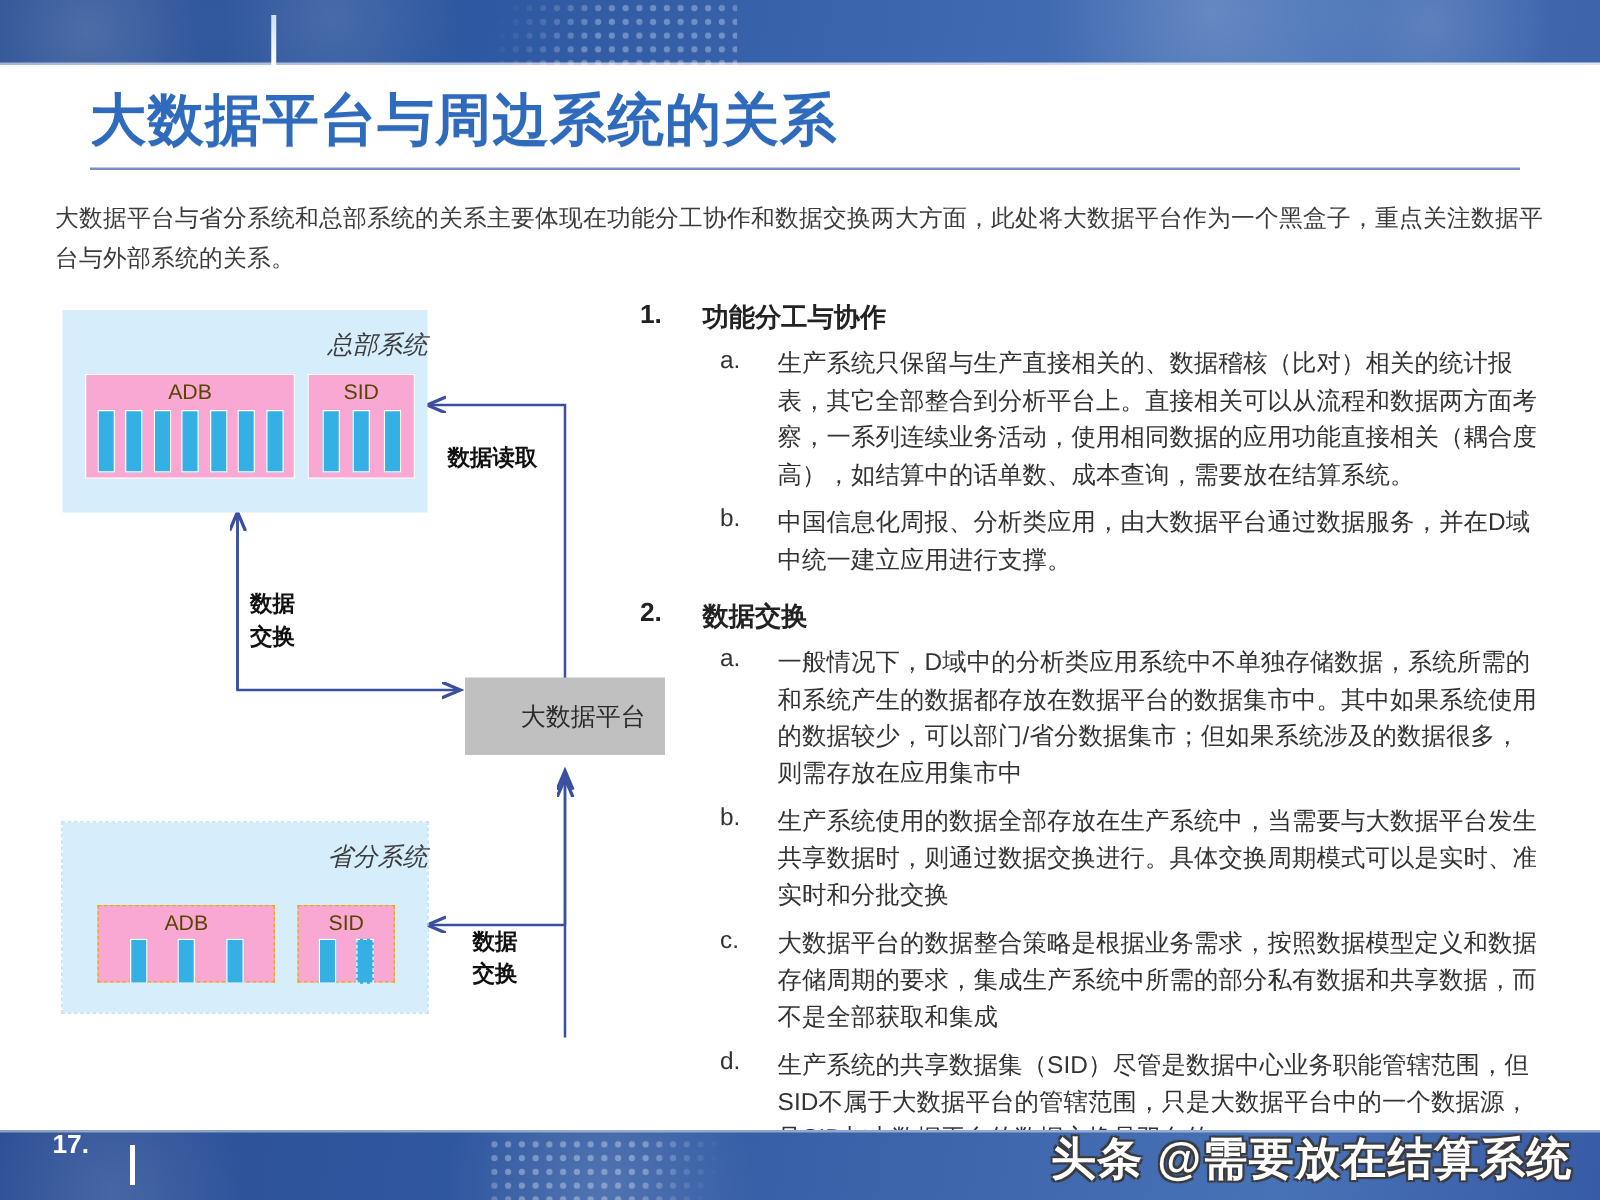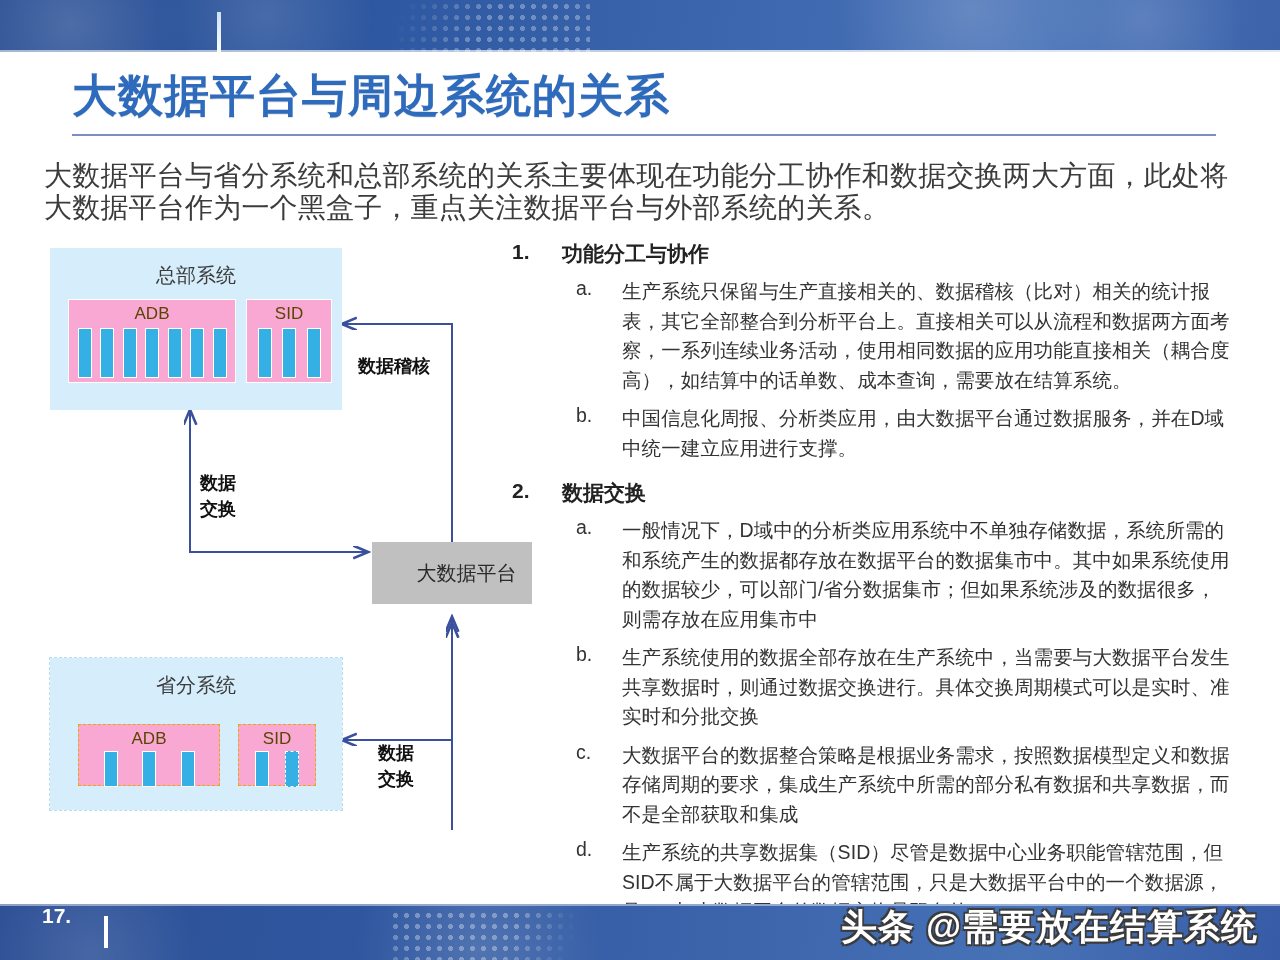--- a/index.html
+++ b/index.html
@@ -62,35 +62,35 @@
     white-space:nowrap;
   }
   .title-rule{
     position:absolute; left:72px; top:134px; width:1144px; height:2px;
     background:#7b8fc4;
   }
 
   
   .intro{
     position:absolute; left:44px; top:160px; width:1200px;
-    font-size:28px; line-height:32px; color:#3c3c3c;
+    font-size:19px; line-height:32px; color:#3c3c3c;
     letter-spacing:.2px;
   }
 
   
   .diagram{ position:absolute; left:40px; top:240px; width:520px; height:590px; }
   .diagram svg{ position:absolute; left:0; top:0; }
 
   .sysbox{
     position:absolute; background:#d6eefb; 
   }
   .sysbox.dashedbox{ outline:1px dashed #b9dcef; }
   .sysbox .sys-title{
     position:absolute; left:0; top:14px; width:100%;
-    text-align:center; font-size:20px; color:#3c3c3c; font-weight:normal;
+    text-align:right; font-size:20px; color:#3c3c3c; font-weight:normal;font-style:italic;
   }
   .group{
     position:absolute; background:#f9a8d4; border:1px solid #ffffff;
   }
   .group.dashed{ border:1px dashed #e8a900; }
   .group .g-label{
     position:absolute; left:0; top:4px; width:100%; text-align:center;
     font-size:17px; color:#5a4500;
   }
   .bars{
@@ -254,21 +254,21 @@
       <div class="g-label">SID</div>
       <div class="bars" style="top:24px; height:38px;">
         <div class="bar" style="width:14px;height:36px;"></div>
         <div class="bar dashedbar" style="width:14px;height:36px;"></div>
       </div>
     </div>
   </div>
 
   <div class="plat" style="left:332px; top:302px; width:160px; height:62px;padding-left:29px;">大数据平台</div>
 
-  <div class="flowlabel" style="left:318px; top:113px;">数据稽核</div>
+  <div class="flowlabel" style="left:318px; top:113px;">数据读取</div>
   <div class="flowlabel" style="left:160px; top:230px;">数据
 交换</div>
   <div class="flowlabel" style="left:338px; top:500px;">数据
 交换</div>
 </div>
 
 <div class="content">
 
   <div class="lvl1">
     <div class="num">1.</div>

